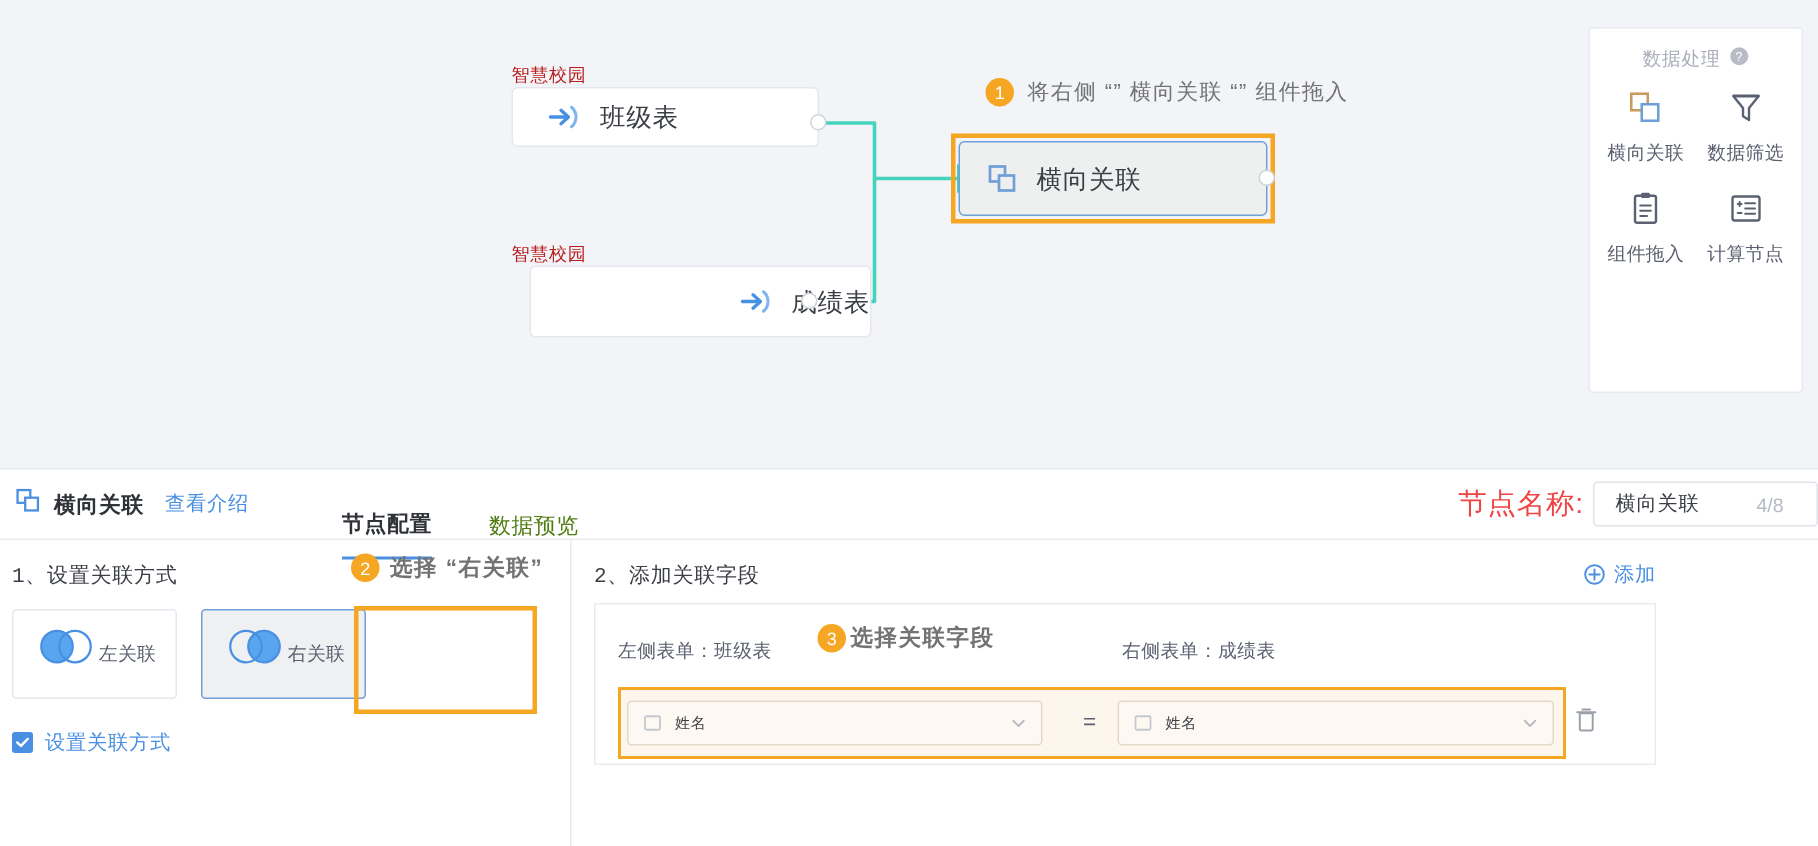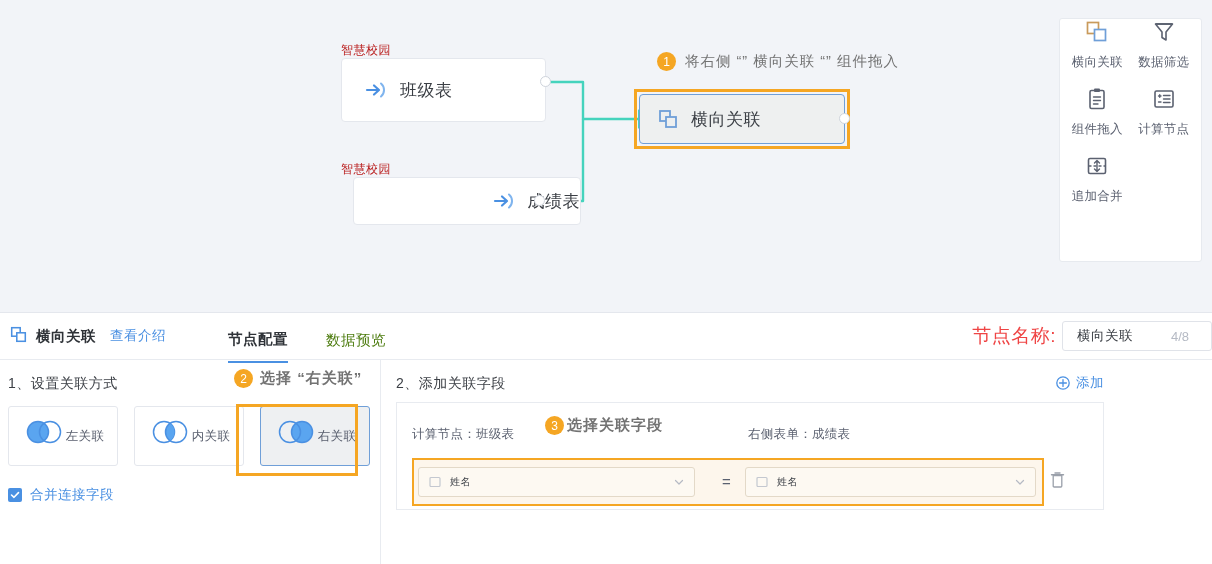--- a/index.html
+++ b/index.html
@@ -203,21 +203,21 @@
   }
   #bh-left .intro-link {
     font-size: 13.5px;
     color: #4a90e2;
     margin-left: 14px;
     cursor: pointer;
     letter-spacing: .5px;
   }
   .tabs {
     position: absolute;
-    left: 228px; top: 4px;
+    left: 228px; top: 14px;
     height: 46px;
     display: flex;
     align-items: flex-start;
   }
   .tab {
     font-size: 14.5px;
     color: #4d7c0f;
     margin-right: 38px;
     height: 46px;
     display: flex;
@@ -277,20 +277,21 @@
     position: absolute;
     left: 0; top: 0;
     width: 381px; height: 205px;
     border-right: 1px solid #e8ebf0;
     box-sizing: border-box;
   }
   .sec-title {
     font-size: 14px;
     color: #3b3f45;
     letter-spacing: .5px;
+    font-family: Liberation Mono, monospace;
   }
   #sec1-title { position: absolute; left: 8px; top: 375px; }
   #sec2-title { position: absolute; left: 396px; top: 375px; }
 
   .join-opts {
     position: absolute;
     left: 8px; top: 95px;
     display: flex;
   }
   .join-card {
@@ -427,21 +428,21 @@
 
 <div id="canvas">
 
   <svg width="1212" height="312" style="position:absolute;left:0;top:0;">
     <path d="M 545 82 L 583 82 L 583 119 L 643 119" fill="none" stroke="#45d3bd" stroke-width="2.4" stroke-linejoin="round"></path>
     <path d="M 539 201 L 583 201 L 583 119" fill="none" stroke="#45d3bd" stroke-width="2.4" stroke-linejoin="round"></path>
     <polygon points="639,111 652,119 639,127" fill="#ffffff" stroke="#45d3bd" stroke-width="2"></polygon>
   </svg>
 
   <div class="node-caption" style="left:341px; top:42px;">智慧校园</div>
-  <div class="table-node" style="left:341px; top:58px; width:205px; height:64px;">
+  <div class="table-node" style="left:341px; top:58px; width:205px; height:40px;">
     <span class="import-icon">
       <svg width="22" height="22" viewBox="0 0 22 22">
         <path d="M3 11 H14" stroke="#4a90e2" stroke-width="2.2" stroke-linecap="round"></path>
         <path d="M10 6.5 L15 11 L10 15.5" fill="none" stroke="#4a90e2" stroke-width="2.2" stroke-linecap="round" stroke-linejoin="round"></path>
         <path d="M17 4.5 A8.5 8.5 0 0 1 17 17.5" fill="none" stroke="#7fb4ee" stroke-width="2" stroke-linecap="round"></path>
       </svg>
     </span>
     <span class="node-label">班级表</span>
   </div>
   <div class="port" style="left:540px; top:76px;"></div>
@@ -470,20 +471,29 @@
     <span class="node-label">横向关联</span>
   </div>
   <div class="port" style="left:839px; top:113px;"></div>
 
   <div class="anno" id="anno1">
     <span class="anno-badge">1</span>
     <span class="anno-text">将右侧 “” 横向关联 “” 组件拖入</span>
   </div>
 
   <div id="tools-panel">
+    <div id="tools-title">
+      <span>数据处理</span>
+      <span class="help-icon">
+        <svg width="13" height="13" viewBox="0 0 13 13">
+          <circle cx="6.5" cy="6.5" r="6" fill="#b7bcc6"></circle>
+          <text x="6.5" y="9.7" font-size="8.5" fill="#ffffff" text-anchor="middle" font-family="Liberation Sans">?</text>
+        </svg>
+      </span>
+    </div>
     <div id="tools-grid">
 
       <div class="tool">
         <span class="tool-ico">
           <svg width="24" height="24" viewBox="0 0 24 24">
             <rect x="2.5" y="2.5" width="11" height="11" fill="none" stroke="#c99a5b" stroke-width="1.7"></rect>
             <rect x="9.5" y="9.5" width="11" height="11" fill="#fff" stroke="#6f9fd8" stroke-width="1.7"></rect>
           </svg>
         </span>
         <span class="tool-label">横向关联</span>
@@ -515,30 +525,20 @@
           <svg width="24" height="24" viewBox="0 0 24 24">
             <rect x="3" y="4" width="18" height="16" rx="1.5" fill="none" stroke="#5b6170" stroke-width="1.6"></rect>
             <path d="M6.5 9 H9 M7.75 7.75 V10.25" stroke="#5b6170" stroke-width="1.4" stroke-linecap="round"></path>
             <path d="M6.5 15 H9" stroke="#5b6170" stroke-width="1.4" stroke-linecap="round"></path>
             <path d="M11.5 8.5 H18 M11.5 12 H18 M11.5 15.5 H18" stroke="#5b6170" stroke-width="1.4" stroke-linecap="round"></path>
           </svg>
         </span>
         <span class="tool-label">计算节点</span>
       </div>
 
-      <div class="tool">
-        <span class="tool-ico">
-          <svg width="24" height="24" viewBox="0 0 24 24">
-            <rect x="3.5" y="4.5" width="17" height="15" rx="1.5" fill="none" stroke="#5b6170" stroke-width="1.6"></rect>
-            <path d="M3.5 12 H20.5" stroke="#5b6170" stroke-width="1.6" stroke-dasharray="3 2"></path>
-            <path d="M12 6.5 V17.5 M9.5 9 L12 6.5 L14.5 9 M9.5 15 L12 17.5 L14.5 15" fill="none" stroke="#5b6170" stroke-width="1.4" stroke-linecap="round" stroke-linejoin="round"></path>
-          </svg>
-        </span>
-        <span class="tool-label">追加合并</span>
-      </div>
 
 
     </div>
   </div>
 </div>
 
 <div id="bottom">
 
   <div id="bottom-head">
     <div id="bh-left">
@@ -584,69 +584,54 @@
   <div class="join-card">
     <span class="vn">
       <svg width="44" height="24" viewBox="0 0 44 24">
         <circle cx="16" cy="12" r="10.5" fill="#5aa5f0" stroke="#4a90e2" stroke-width="1.5"></circle>
         <circle cx="28" cy="12" r="10.5" fill="#ffffff" fill-opacity="0" stroke="#4a90e2" stroke-width="1.5"></circle>
       </svg>
     </span>
     <span class="jl">左关联</span>
   </div>
 
-  <div class="join-card">
-    <span class="vn">
-      <svg width="44" height="24" viewBox="0 0 44 24">
-        <defs>
-          <clipPath id="cp-inner">
-              <circle cx="16" cy="12" r="10.5"></circle>
-            </clipPath>
-        </defs>
-        <circle cx="16" cy="12" r="10.5" fill="none" stroke="#4a90e2" stroke-width="1.5"></circle>
-        <circle cx="28" cy="12" r="10.5" fill="#5aa5f0" clip-path="url(#cp-inner)"></circle>
-        <circle cx="28" cy="12" r="10.5" fill="none" stroke="#4a90e2" stroke-width="1.5"></circle>
-      </svg>
-    </span>
-    <span class="jl">内关联</span>
-  </div>
 
   <div class="join-card selected">
     <span class="vn">
       <svg width="44" height="24" viewBox="0 0 44 24">
         <circle cx="28" cy="12" r="10.5" fill="#5aa5f0" stroke="#4a90e2" stroke-width="1.5"></circle>
         <circle cx="16" cy="12" r="10.5" fill="none" stroke="#4a90e2" stroke-width="1.5"></circle>
       </svg>
     </span>
     <span class="jl">右关联</span>
   </div>
 </div>
 <div id="join-hl"></div>
 
 <div id="merge-check">
   <span class="cbx">
     <svg width="10" height="10" viewBox="0 0 10 10">
       <path d="M1.5 5 L4 7.3 L8.5 2.6" fill="none" stroke="#ffffff" stroke-width="1.6" stroke-linecap="round" stroke-linejoin="round"></path>
     </svg>
   </span>
-  <span class="mlabel">合并连接字段</span>
+  <span class="mlabel">设置关联方式</span>
 </div>
 
 <div id="add-link">
   <span class="plus">
     <svg width="14" height="14" viewBox="0 0 14 14">
       <circle cx="7" cy="7" r="6.2" fill="none" stroke="#4a90e2" stroke-width="1.3"></circle>
       <path d="M7 3.6 V10.4 M3.6 7 H10.4" stroke="#4a90e2" stroke-width="1.3" stroke-linecap="round"></path>
     </svg>
   </span>
   <span>添加</span>
 </div>
 
 <div id="field-box"></div>
-<div class="side-label" id="left-side-label">计算节点：班级表</div>
+<div class="side-label" id="left-side-label">左侧表单：班级表</div>
 <div class="side-label" id="right-side-label">右侧表单：成绩表</div>
 
 <div class="anno" id="anno3">
   <span class="anno-badge">3</span>
   <span class="anno-text">选择关联字段</span>
 </div>
 
 <div id="pair-hl"></div>
 
 <div class="fld-select" id="fld-left">

